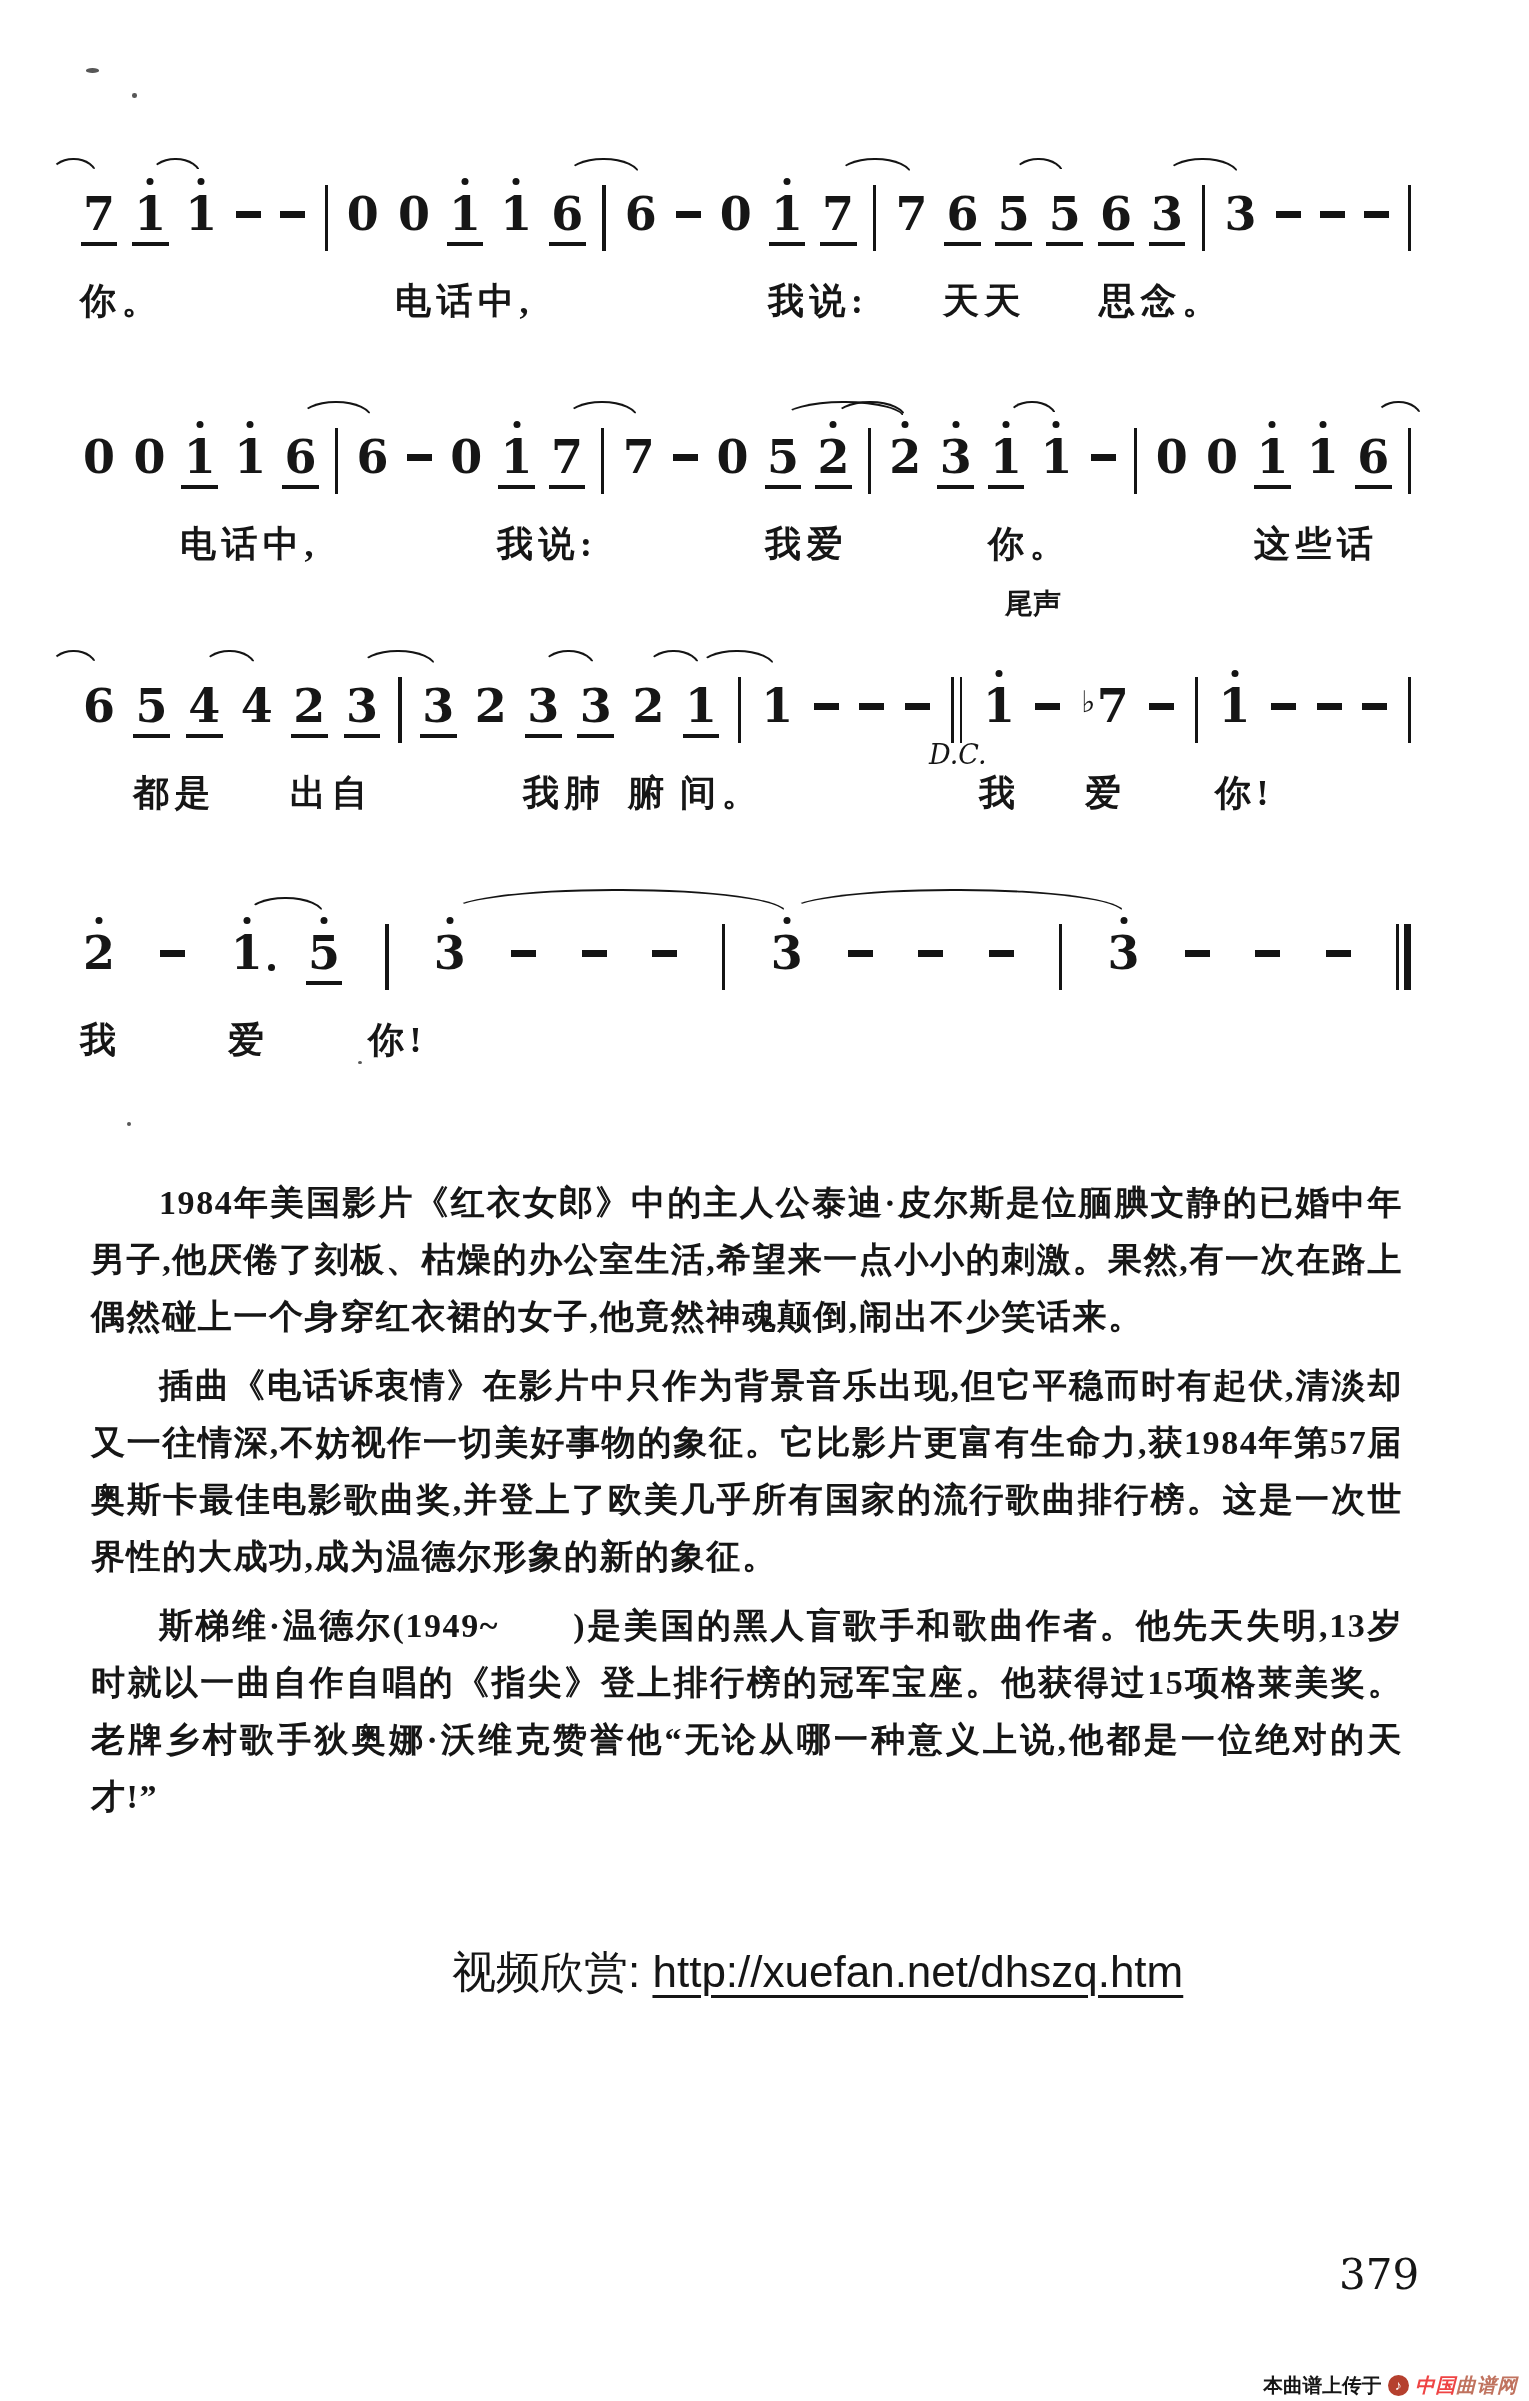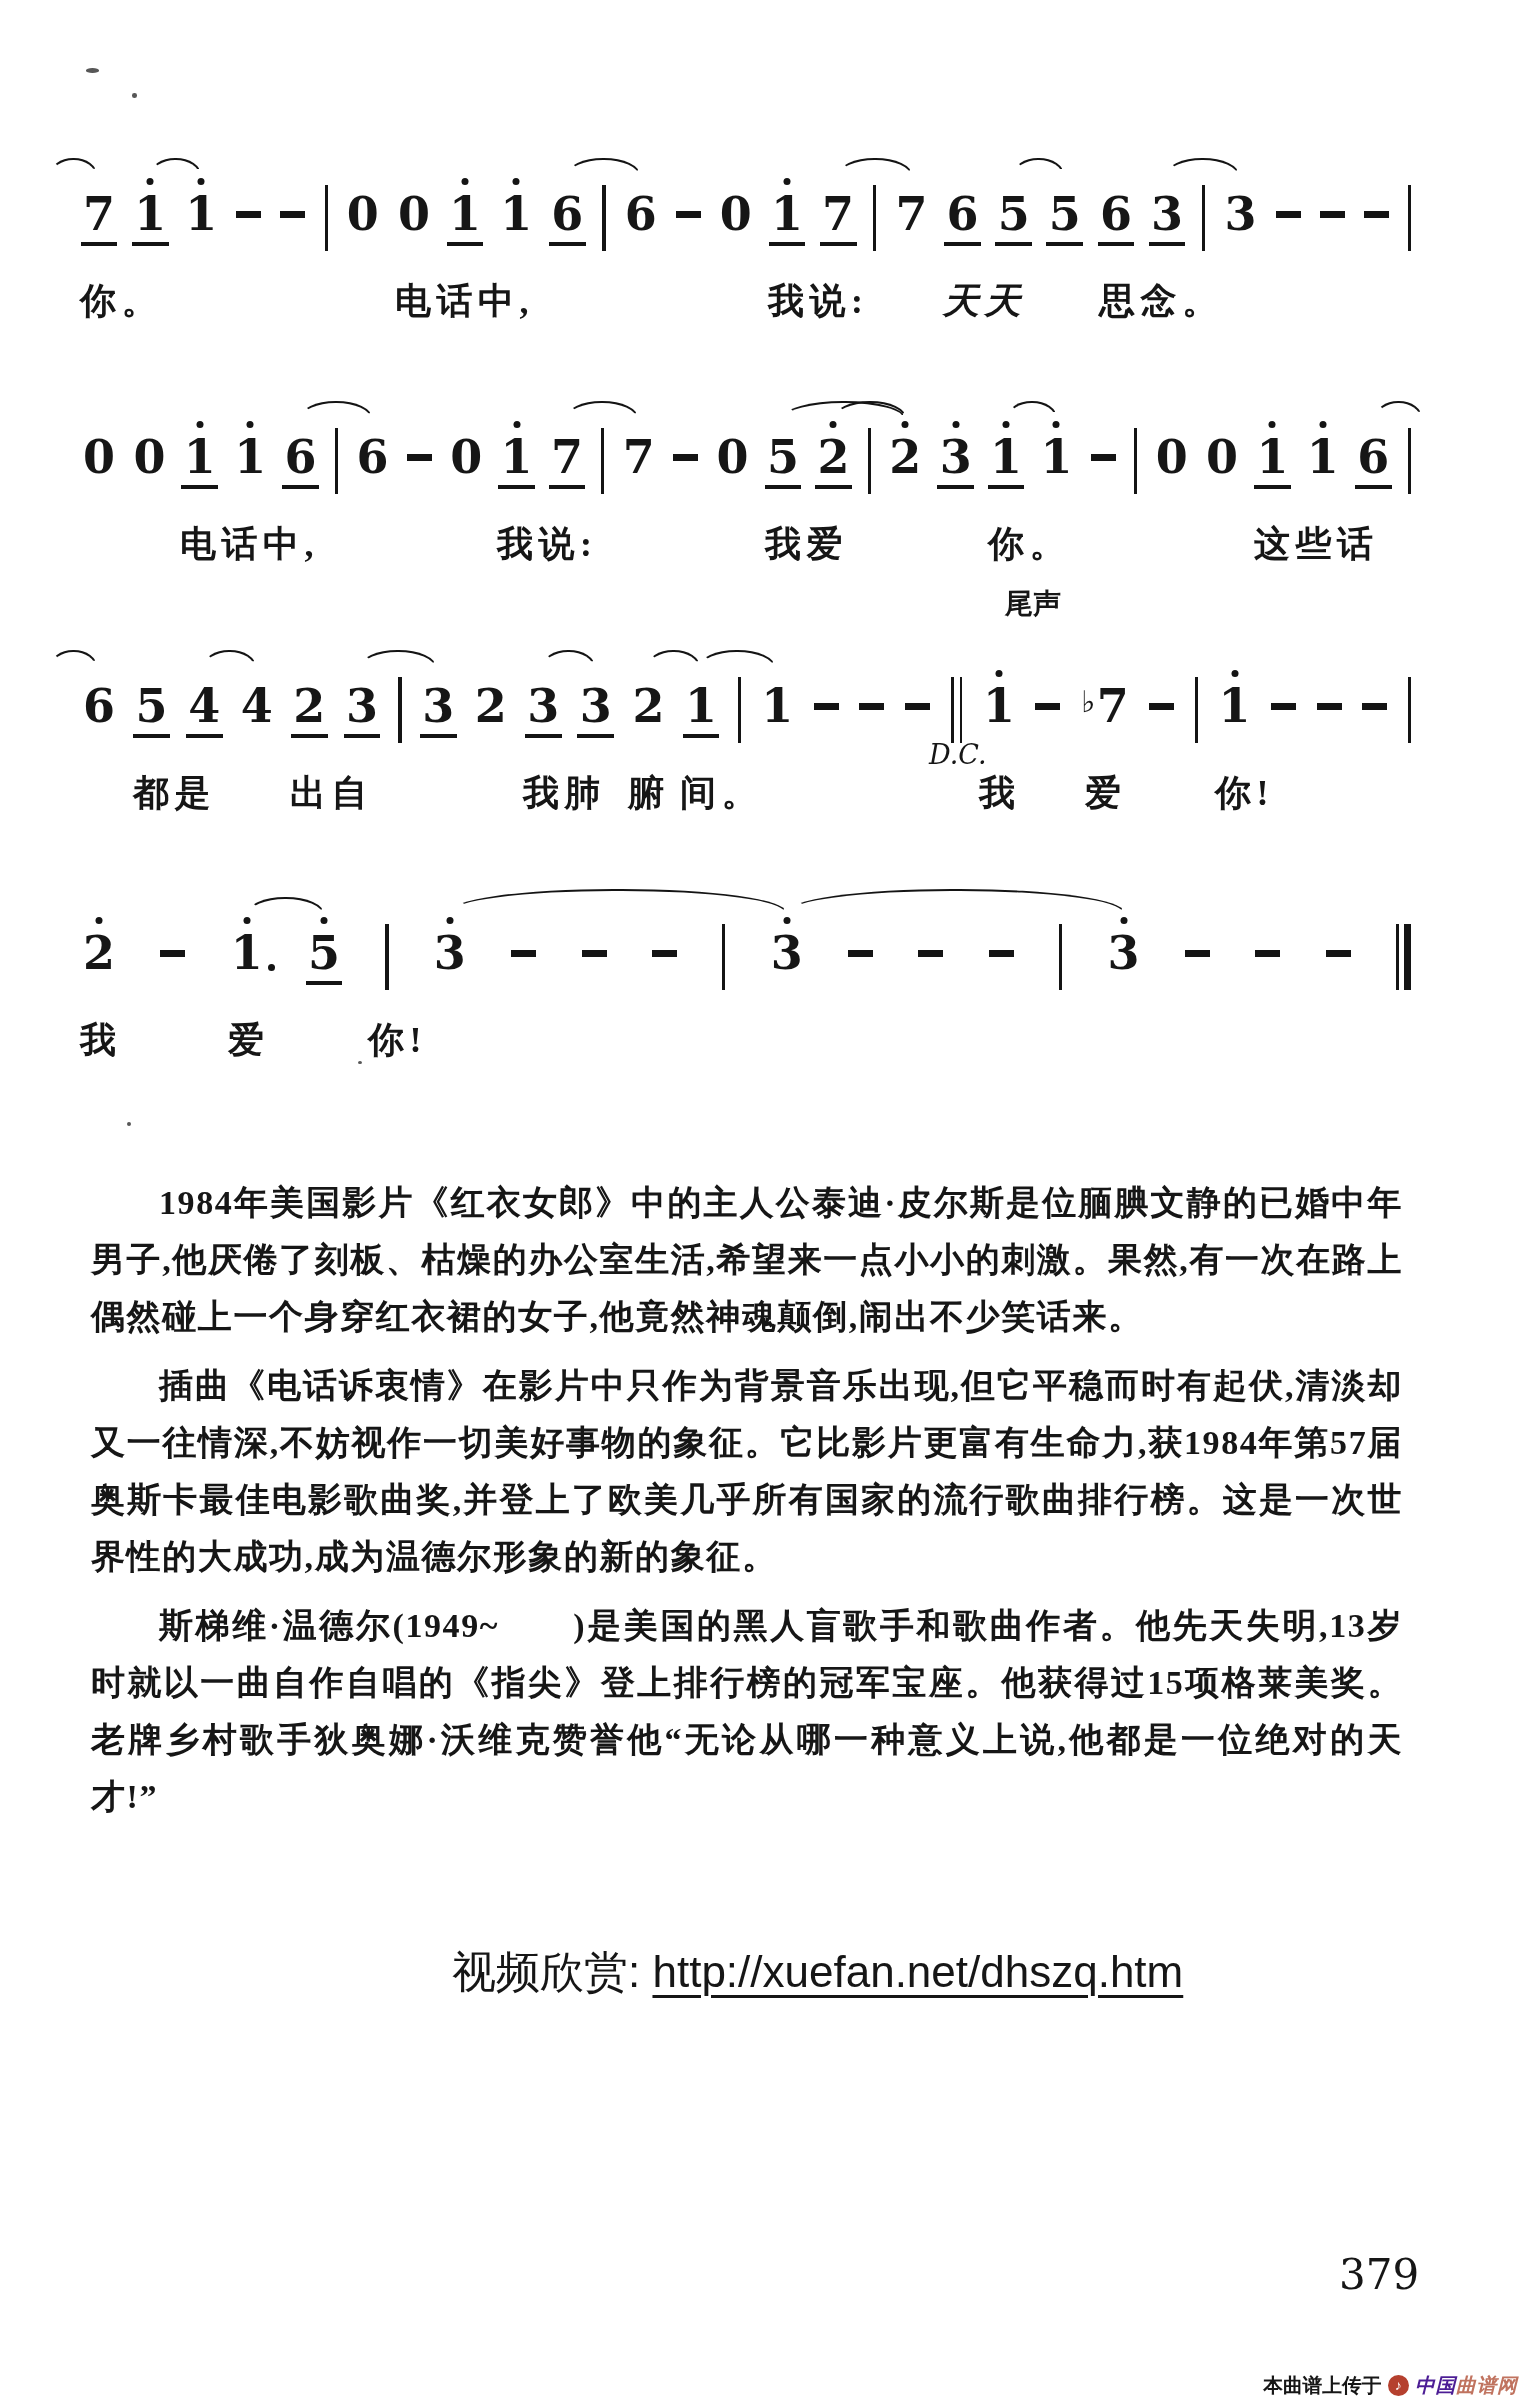--- a/index.html
+++ b/index.html
@@ -39,21 +39,21 @@
               font-family:"Liberation Sans", sans-serif;}
   .video-line .url{text-decoration:underline;text-decoration-thickness:3.1px;text-underline-offset:7.9px;color:#161616;}
 
   .page-number{position:absolute;left:1339px;top:2250px;font-size:42px;font-family:"DejaVu Serif",serif;}
 
   .footer{position:absolute;right:12.6px;top:2372px;display:flex;align-items:center;gap:6.3px;
           font-size:19.7px;font-weight:bold;}
   .logo{width:21px;height:21px;border-radius:50%;background:#b5402e;color:#fff;display:inline-flex;
         align-items:center;justify-content:center;font-size:14px;line-height:1;}
   .site-name{font-style:italic;letter-spacing:0.8px;}
-  .site-name .dark{color:#4c1d95;} .site-name .light{color:#c0735f;}
+  .site-name .dark{color:#ef4444;} .site-name .light{color:#c0735f;}
 
   .speck{position:absolute;background:#3a3a3a;border-radius:50%;opacity:.85;}
 </style>
 </head>
 <body>
 
 <div class="page">
 
   <div class="speck" style="left:86px;top:68px;width:12.6px;height:4.7px;"></div>
   <div class="speck" style="left:132px;top:93px;width:4.7px;height:4.7px;"></div>
@@ -139,21 +139,21 @@
         <span class="tie" style="left: 484px; width: 73px;"></span>
         <span class="tie" style="left: 755px; width: 74px;"></span>
         <span class="tie" style="left: 930px; width: 51px;"></span>
         <span class="tie" style="left: 1083px; width: 73px;"></span>
         <span class="tie" style="left: -33px; width: 47px;"></span>
       </div>
     <div class="lyrics-row">
         <span class="lyric" style="left: -3.1px;">你。</span>
         <span class="lyric" style="left: 312px;">电话中,</span>
         <span class="lyric" style="left: 685px;">我说:</span>
-        <span class="lyric" style="left: 860px; font-style: italic;">天天</span>
+        <span class="lyric" style="left: 860px;">天天</span>
         <span class="lyric" style="left: 1016px;">思念。</span>
       </div>
   </div>
   <div class="system s2">
     <div class="notes-row">
         <span class="tok note">
           <span class="glyph">0</span>
         </span>
         <span class="tok note">
           <span class="glyph">0</span>

